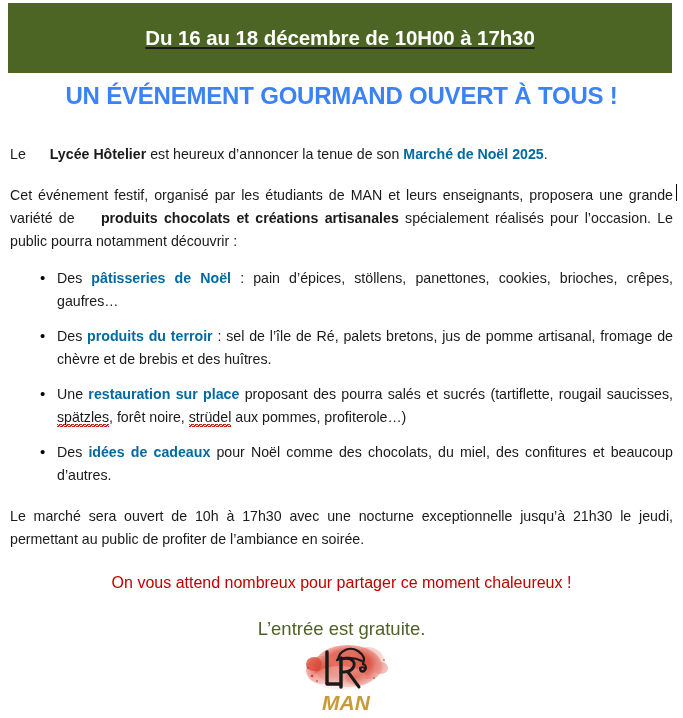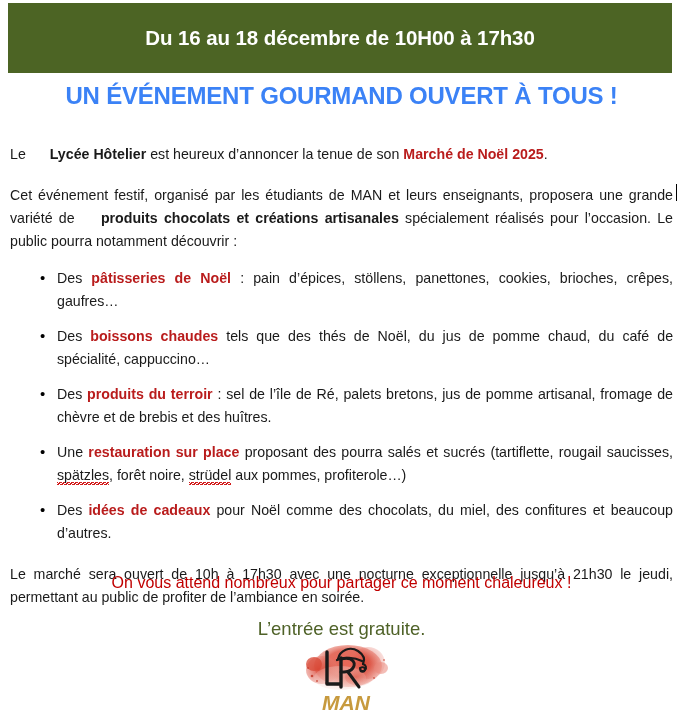--- a/index.html
+++ b/index.html
@@ -29,20 +29,21 @@
     left: 8px;
     top: 3px;
     width: 664px;
     height: 70px;
     background: #4C6424;
     display: flex;
     flex-direction: row;
     align-items: center;
     justify-content: center;
     box-sizing: border-box;
+    text-decoration: underline;
   }
   .banner-line {
     color: #ffffff;
     font-weight: bold;
     font-size: 20.5px;
     line-height: 30px;
     letter-spacing: -0.1px;
     white-space: nowrap;
     font-family: "Liberation Sans", sans-serif;
   }
@@ -77,21 +78,21 @@
     text-align: justify;
     color: #1a1a1a;
     font-family: "Liberation Sans", sans-serif;
   }
   p.para.just-full { text-align: justify; text-align-last: left; }
 
   .spacer-sm { height: 14px; }
   .spacer-md { height: 18px; }
 
   b.bold { font-weight: bold; padding-left: 20px; }
-  .red { color: #b91c1c; font-weight: bold; }
+  .red { color: #0369a1; font-weight: bold; }
 
   
   .caret {
     display: inline-block;
     width: 1px;
     height: 17px;
     background: #000;
     vertical-align: -3px;
     position: absolute;
     right: -4px;
@@ -195,23 +196,20 @@
     </p>
 
     <div class="spacer-sm"></div>
 
     <ul class="blist">
 
       <li>
         <span>Des </span><span class="red">pâtisseries de Noël</span><span> : pain d’épices, stöllens, panettones, cookies, brioches, crêpes, gaufres…</span>
       </li>
 
-      <li>
-        <span>Des </span><span class="red">boissons chaudes</span><span> tels que des thés de Noël, du jus de pomme chaud, du café de spécialité, cappuccino…</span>
-      </li>
 
       <li>
         <span>Des </span><span class="red">produits du terroir</span><span> : sel de l’île de Ré, palets bretons, jus de pomme artisanal, fromage de chèvre et de brebis et des huîtres.</span>
       </li>
 
       <li>
         <span>Une </span><span class="red">restauration sur place</span><span> proposant des pourra salés et sucrés (tartiflette, rougail saucisses, </span><span class="squiggle">spätzles</span><span>, forêt noire, </span><span class="squiggle">strüdel</span><span> aux pommes, profiterole…)</span>
       </li>
 
       <li>

